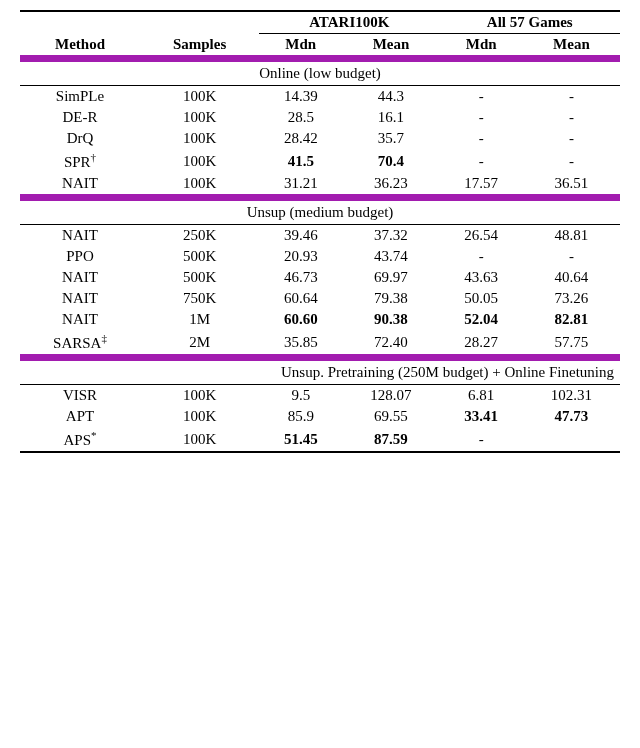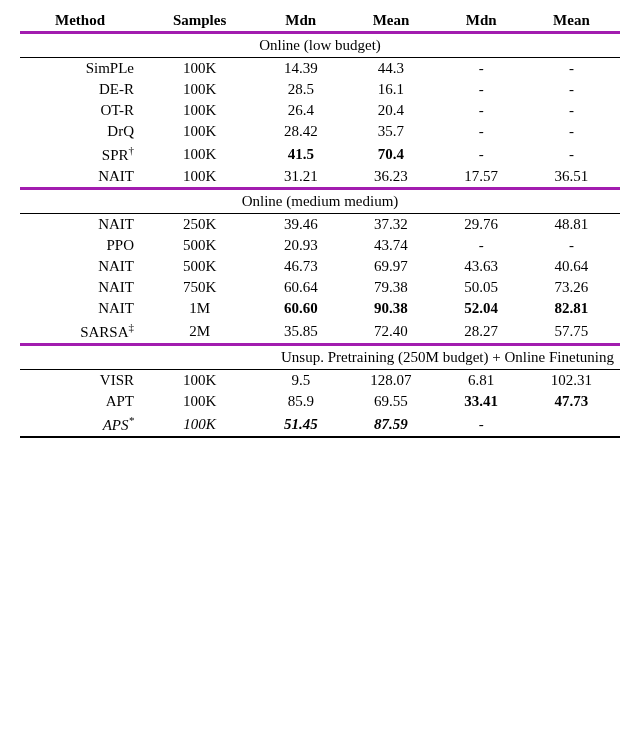--- a/index.html
+++ b/index.html
@@ -23,31 +23,30 @@
     }
     table {
       width: 100%;
       border-collapse: collapse;
     }
     th, td {
       padding: 2px 6px;
       text-align: center;
     }
     td.left-col {
-      text-align: right;
+      text-align: center;
     }
     .border-top-thick {
       border-top: 2.5px solid #000;
     }
     .border-bottom-thick {
       border-bottom: 2.5px solid #000;
-      font-style: italic;
     }
     .border-top-thin {
-      border-top: 3px solid #a21caf;
+      border-top: 7px solid #a21caf;
     }
     .border-bottom-thin {
       border-bottom: 1px solid #000;
     }
     .section-header td {
       text-align: center;
       font-style: normal;
       padding: 3px 6px;
     }
     .bold {
@@ -64,20 +63,25 @@
       border-bottom: 1px solid #000;
     }
   </style>
 </head>
 <body>
 
 <div class="table-wrapper">
   <table>
     <thead>
 
+      <tr class="border-top-thick">
+        <th colspan="2" style="border-bottom: none;"></th>
+        <th colspan="2" class="span-header bold" style="border-bottom:1px solid #000;">ATARI100K</th>
+        <th colspan="2" class="span-header bold" style="border-bottom:1px solid #000;">All 57 Games</th>
+      </tr>
 
       <tr class="border-bottom-thin col-group-header">
         <th class="left-col bold">Method</th>
         <th class="bold">Samples</th>
         <th class="bold">Mdn</th>
         <th class="bold">Mean</th>
         <th class="bold">Mdn</th>
         <th class="bold">Mean</th>
       </tr>
     </thead>
@@ -95,28 +99,20 @@
         </tr>
         <tr>
           <td class="left-col">DE-R</td>
           <td>100K</td>
           <td>28.5</td>
           <td>16.1</td>
           <td>-</td>
           <td>-</td>
         </tr>
         <tr>
-          <td class="left-col">OT-R</td>
-          <td>100K</td>
-          <td>26.4</td>
-          <td>20.4</td>
-          <td>-</td>
-          <td>-</td>
-        </tr>
-        <tr>
           <td class="left-col">DrQ</td>
           <td>100K</td>
           <td>28.42</td>
           <td>35.7</td>
           <td>-</td>
           <td>-</td>
         </tr>
         <tr>
           <td class="left-col">SPR<span class="superscript">†</span></td>
           <td>100K</td>
@@ -127,28 +123,28 @@
         </tr>
         <tr class="border-bottom-thin">
           <td class="left-col">NAIT</td>
           <td>100K</td>
           <td>31.21</td>
           <td>36.23</td>
           <td>17.57</td>
           <td>36.51</td>
         </tr>
         <tr class="section-header border-top-thin border-bottom-thin">
-          <td colspan="6">Online (medium medium)</td>
+          <td colspan="6">Unsup (medium budget)</td>
         </tr>
         <tr>
           <td class="left-col">NAIT</td>
           <td>250K</td>
           <td>39.46</td>
           <td>37.32</td>
-          <td>29.76</td>
+          <td>26.54</td>
           <td>48.81</td>
         </tr>
         <tr>
           <td class="left-col">PPO</td>
           <td>500K</td>
           <td>20.93</td>
           <td>43.74</td>
           <td>-</td>
           <td>-</td>
         </tr>

